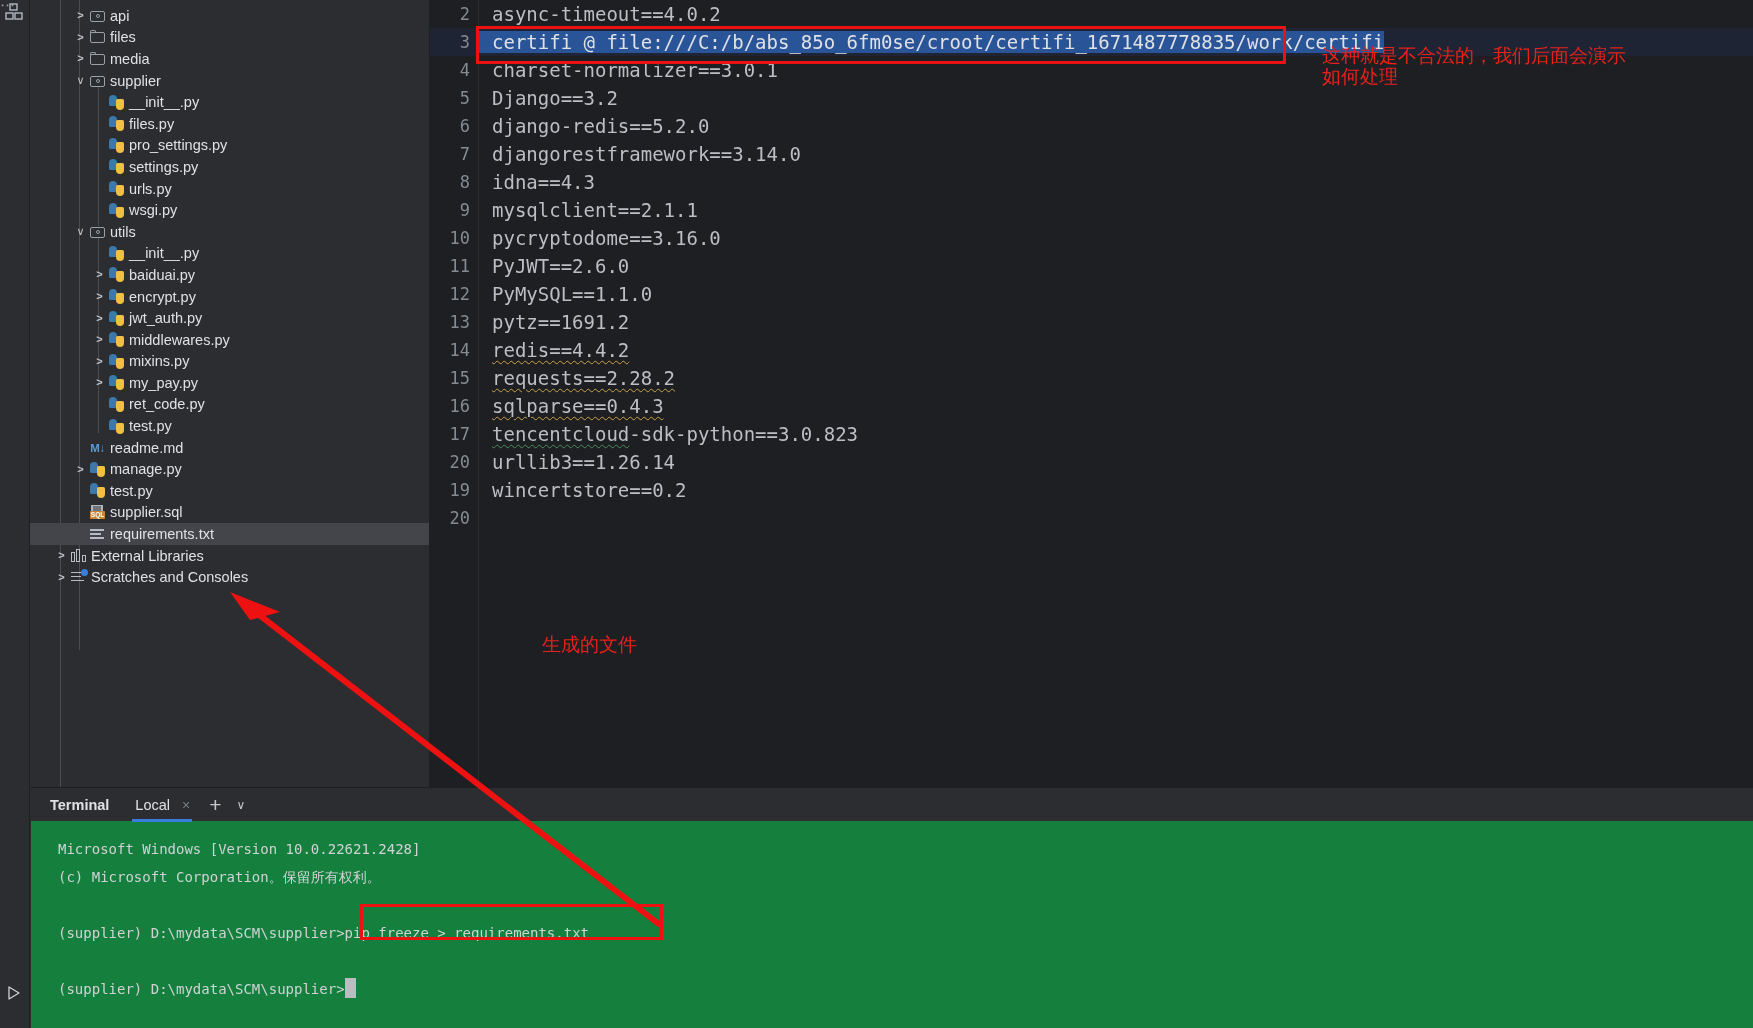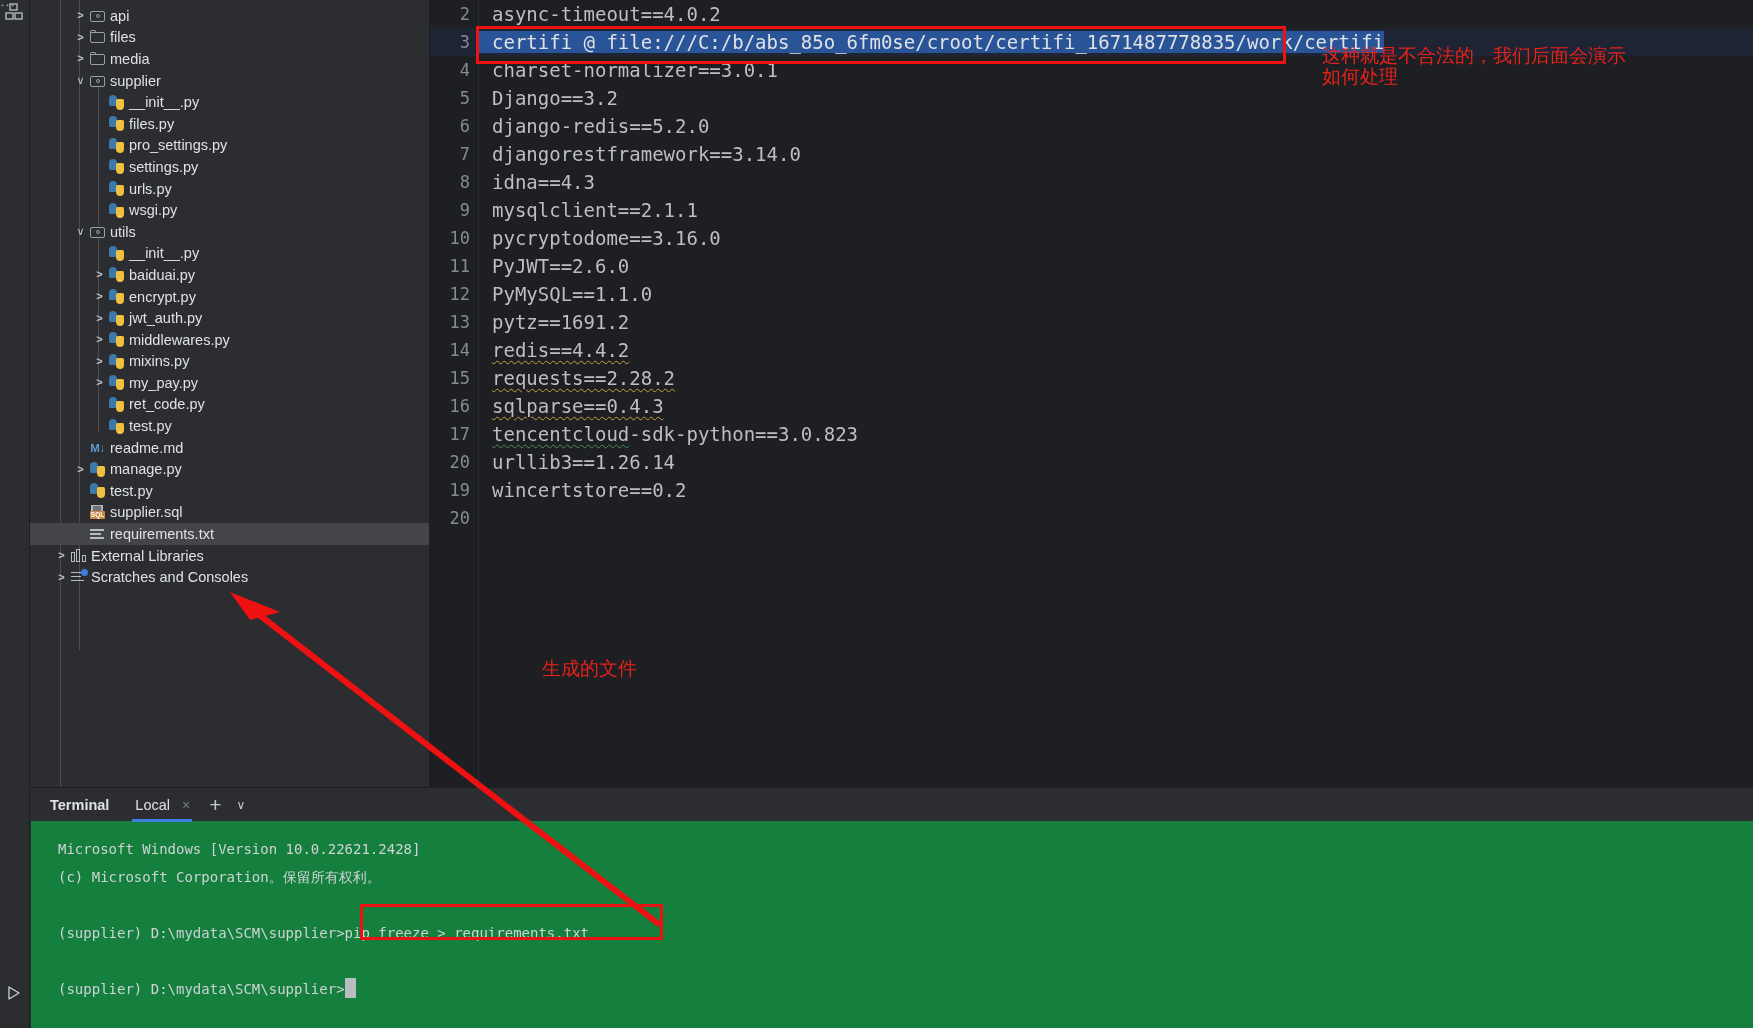--- a/index.html
+++ b/index.html
@@ -570,21 +570,21 @@
               <span class="num">20</span>
               <span class="code"></span>
             </div>
           </div>
 
         <div class="redbox" style="left:46px; top:26px; width:810px; height:38px;"></div>
 
         <div class="redtext" style="left:892px; top:45px; width:320px;">这种就是不合法的，我们后面会演示
 如何处理</div>
 
-        <div class="redtext" style="left:112px; top:658px;">生成的文件</div>
+        <div class="redtext" style="left:112px; top:634px;">生成的文件</div>
       </div>
     </div>
 
     <div class="terminal">
       <div class="term-left-strip"></div>
       <div class="term-tabs">
         <span class="term-title">Terminal</span>
         <span class="term-tab">
           <span>Local</span>
           <span class="under"></span>

